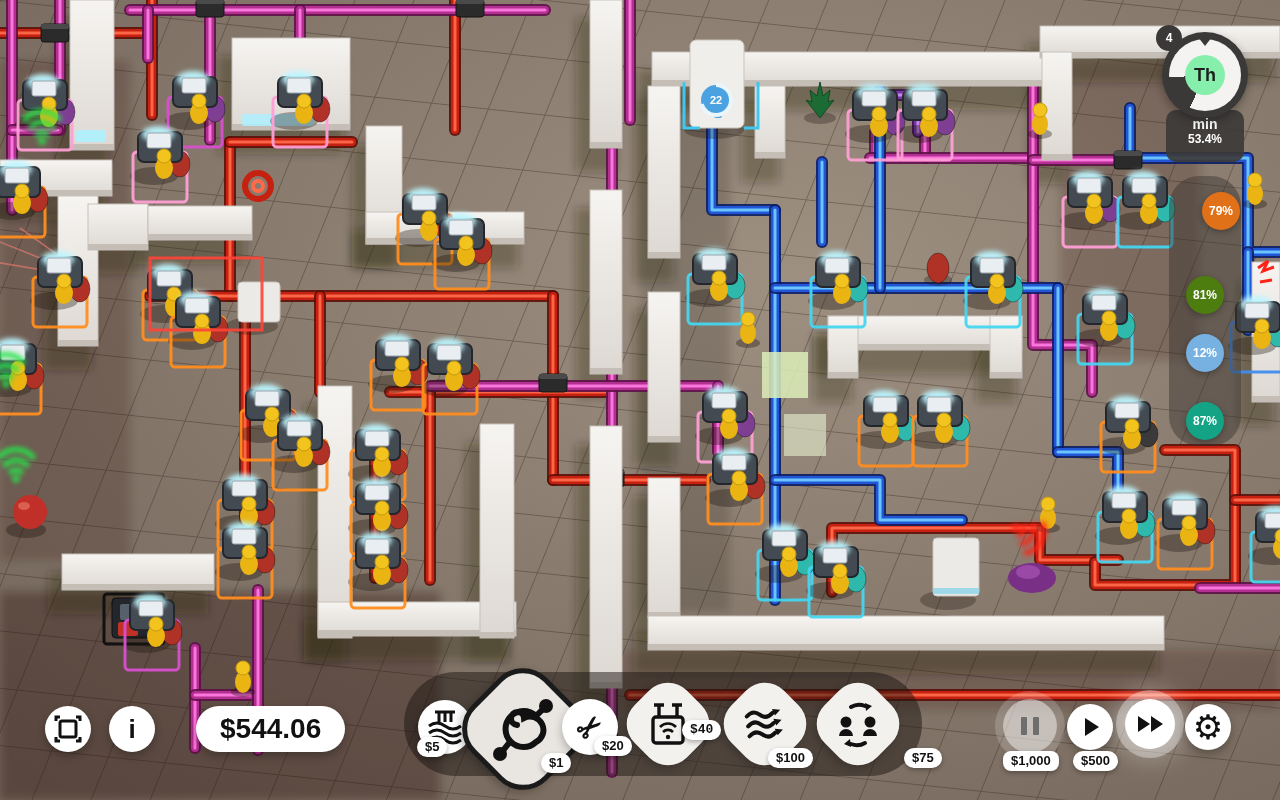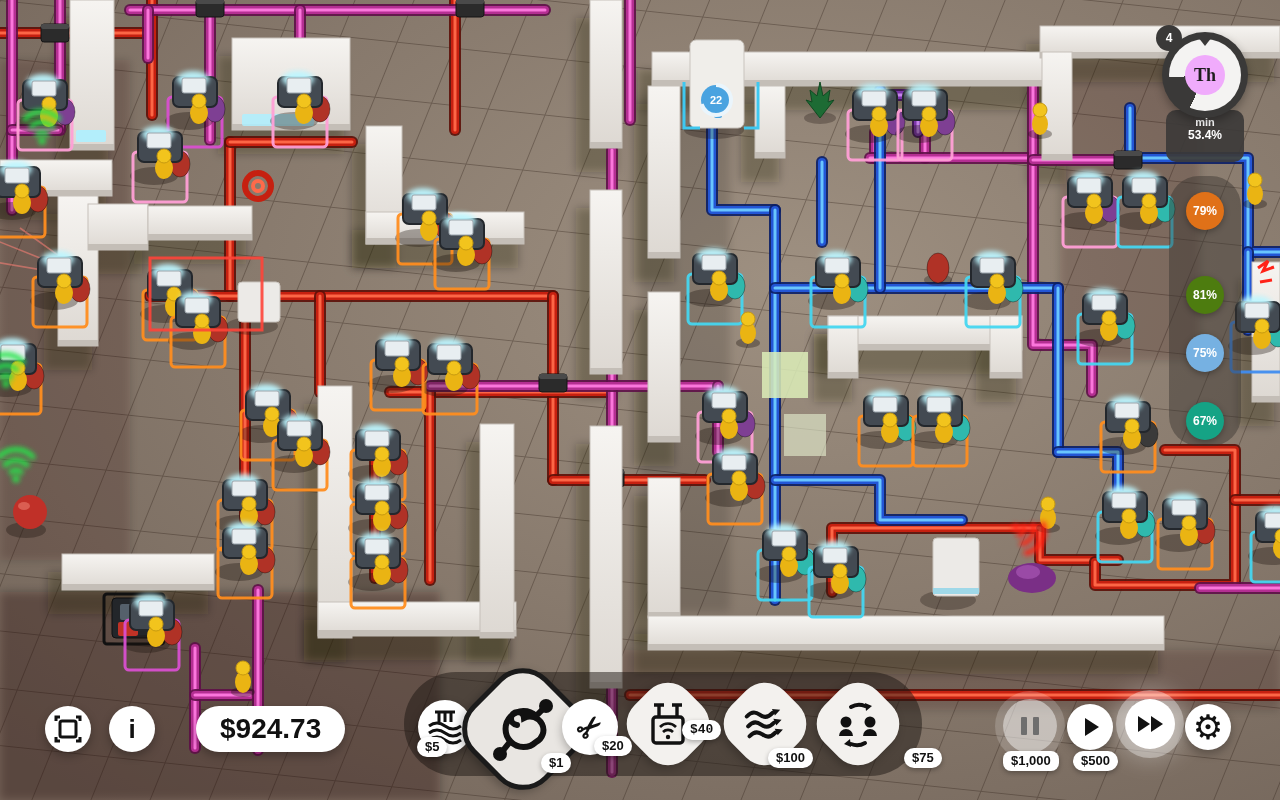--- a/index.html
+++ b/index.html
@@ -18,29 +18,29 @@
   #toolbar-band{position:absolute;left:404px;top:672px;width:518px;height:104px;border-radius:52px;
                 background:rgba(28,22,18,.5);z-index:9;}
   #money-pill{position:absolute;left:196px;top:706px;height:46px;border-radius:23px;background:#fff;color:#111;
               display:flex;align-items:center;padding:0 24px;font-size:28px;font-weight:bold;z-index:11;
               box-shadow:0 4px 10px rgba(0,0,0,.28);}
   
   #day-dial{position:absolute;left:1162px;top:32px;width:86px;height:86px;border-radius:50%;
             background:#3a3938;z-index:12;box-shadow:0 4px 10px rgba(0,0,0,.3);}
   #dial-ring{position:absolute;left:7px;top:7px;width:72px;height:72px;border-radius:50%;
              background:conic-gradient(#f4f3f2 0deg 205deg,#3a3938 205deg 266deg,#f4f3f2 266deg 360deg);}
-  #dial-center{position:absolute;left:23px;top:23px;width:40px;height:40px;border-radius:50%;background:#f0abfc;
-               display:flex;align-items:center;justify-content:center;font-weight:bold;font-size:18px;color:#1d1d1d;font-family:Liberation Serif, serif;}
+  #dial-center{position:absolute;left:23px;top:23px;width:40px;height:40px;border-radius:50%;background:#86efac;
+               display:flex;align-items:center;justify-content:center;font-weight:bold;font-size:18px;color:#1d1d1d;}
   #dial-notch{position:absolute;left:36px;top:5px;width:0;height:0;border-left:7px solid transparent;
               border-right:7px solid transparent;border-top:9px solid #3a3938;}
   #day-badge{position:absolute;left:-6px;top:-7px;width:26px;height:26px;border-radius:50%;background:#3a3938;
              color:#fff;font-size:12px;font-weight:bold;display:flex;align-items:center;justify-content:center;}
   #min-box{position:absolute;left:1166px;top:110px;width:78px;height:52px;border-radius:10px;
            background:rgba(60,58,56,.92);color:#fff;text-align:center;z-index:11;}
-  #min-box .l1{font-size:11px;font-weight:bold;margin-top:6px;}
+  #min-box .l1{font-size:14px;font-weight:bold;margin-top:6px;}
   #min-box .l2{font-size:12px;font-weight:bold;}
   #gauge-panel{position:absolute;left:1169px;top:176px;width:72px;height:270px;border-radius:30px;
                background:rgba(55,50,46,.45);z-index:10;}
   .gauge{position:absolute;left:17px;width:38px;height:38px;border-radius:50%;color:#fff;font-size:12px;
          font-weight:bold;display:flex;align-items:center;justify-content:center;box-shadow:0 2px 6px rgba(0,0,0,.3);}
   .tri{width:0;height:0;border-top:9px solid transparent;border-bottom:9px solid transparent;border-left:14px solid #111;}
   .pbar{width:6px;height:18px;background:#6e6e6e;border-radius:1px;margin:0 3px;}
   .glyph{font-weight:bold;color:#111;}
 </style>
 </head>
@@ -998,36 +998,36 @@
     <div id="dial-ring"></div>
     <div id="dial-notch"></div>
     <div id="dial-center">Th</div>
     <div id="day-badge">4</div>
   </div>
   <div id="min-box" class="hud">
     <div class="l1">min</div>
     <div class="l2">53.4%</div>
   </div>
   <div id="gauge-panel" class="hud">
-      <div class="gauge" style="top: 16px; background: rgb(224, 113, 24);">79%</div>
+      <div class="gauge" style="top: 16px; background: rgb(224, 113, 24); margin-left: 16px;">79%</div>
       <div class="gauge" style="top: 100px; background: #4d7c0f;">81%</div>
-      <div class="gauge" style="top: 158px; background: rgb(118, 177, 226);">75%</div>
-      <div class="gauge" style="top: 226px; background: rgb(21, 163, 133);">67%</div>
+      <div class="gauge" style="top: 158px; background: rgb(118, 177, 226);">12%</div>
+      <div class="gauge" style="top: 226px; background: rgb(21, 163, 133);">87%</div>
     </div>
 
   <div class="circle-btn" style="left:45px;top:706px;width:46px;height:46px;">
     <svg width="30" height="30" viewBox="-15 -15 30 30">
       <rect x="-8" y="-8" width="16" height="16" rx="2" fill="none" stroke="#111" stroke-width="3"></rect>
       <path d="M-12,-8 V-12 H-8 M8,-12 H12 V-8 M12,8 V12 H8 M-8,12 H-12 V8" fill="none" stroke="#111" stroke-width="3"></path>
     </svg>
   </div>
   <div class="circle-btn" style="left:109px;top:706px;width:46px;height:46px;">
     <span class="glyph" style="font-size:26px;">i</span>
   </div>
-  <div id="money-pill">$924.73</div>
+  <div id="money-pill">$544.06</div>
 
   <div id="toolbar-band"></div>
 
   <div class="circle-btn" style="left:418px;top:700px;width:54px;height:54px;">
     <svg width="38" height="38" viewBox="-19 -19 38 38">
       <path d="M-10,-15 H10 M-6,-15 V-5 M0,-15 V-5 M6,-15 V-5" stroke="#111" stroke-width="3" fill="none"></path>
       <path d="M-16,-1 q8,-6 16,0 q8,6 16,0 M-16,6 q8,-6 16,0 q8,6 16,0 M-16,13 q8,-6 16,0 q8,6 16,0" stroke="#111" stroke-width="3" fill="none"></path>
     </svg>
   </div>
   <div class="price" style="left:417px;top:737px;">$5</div>

